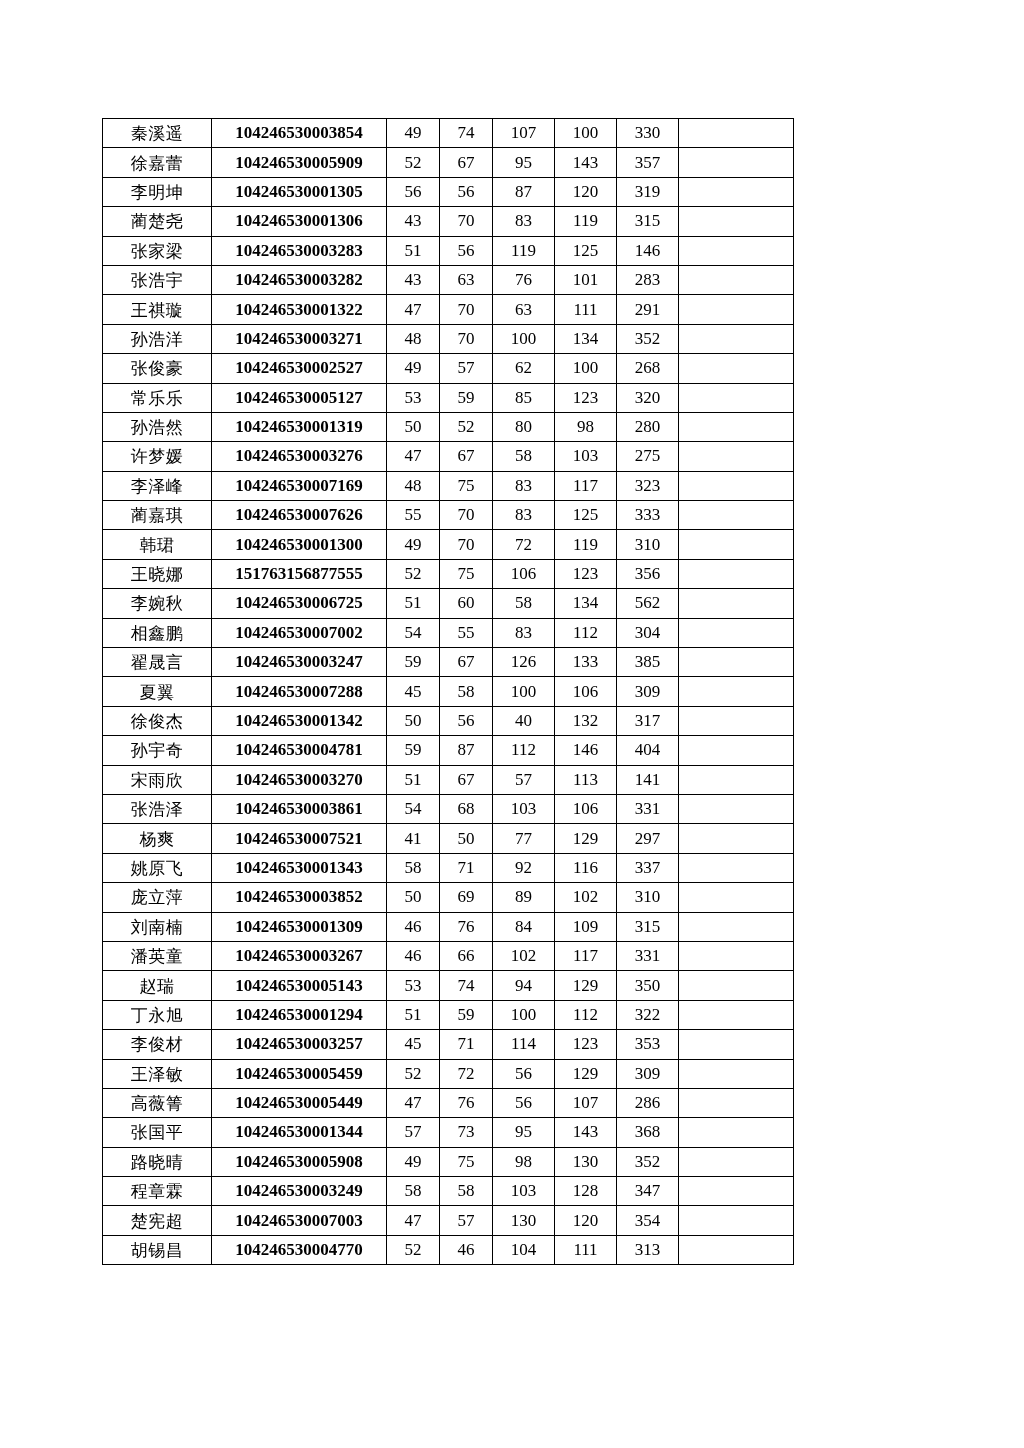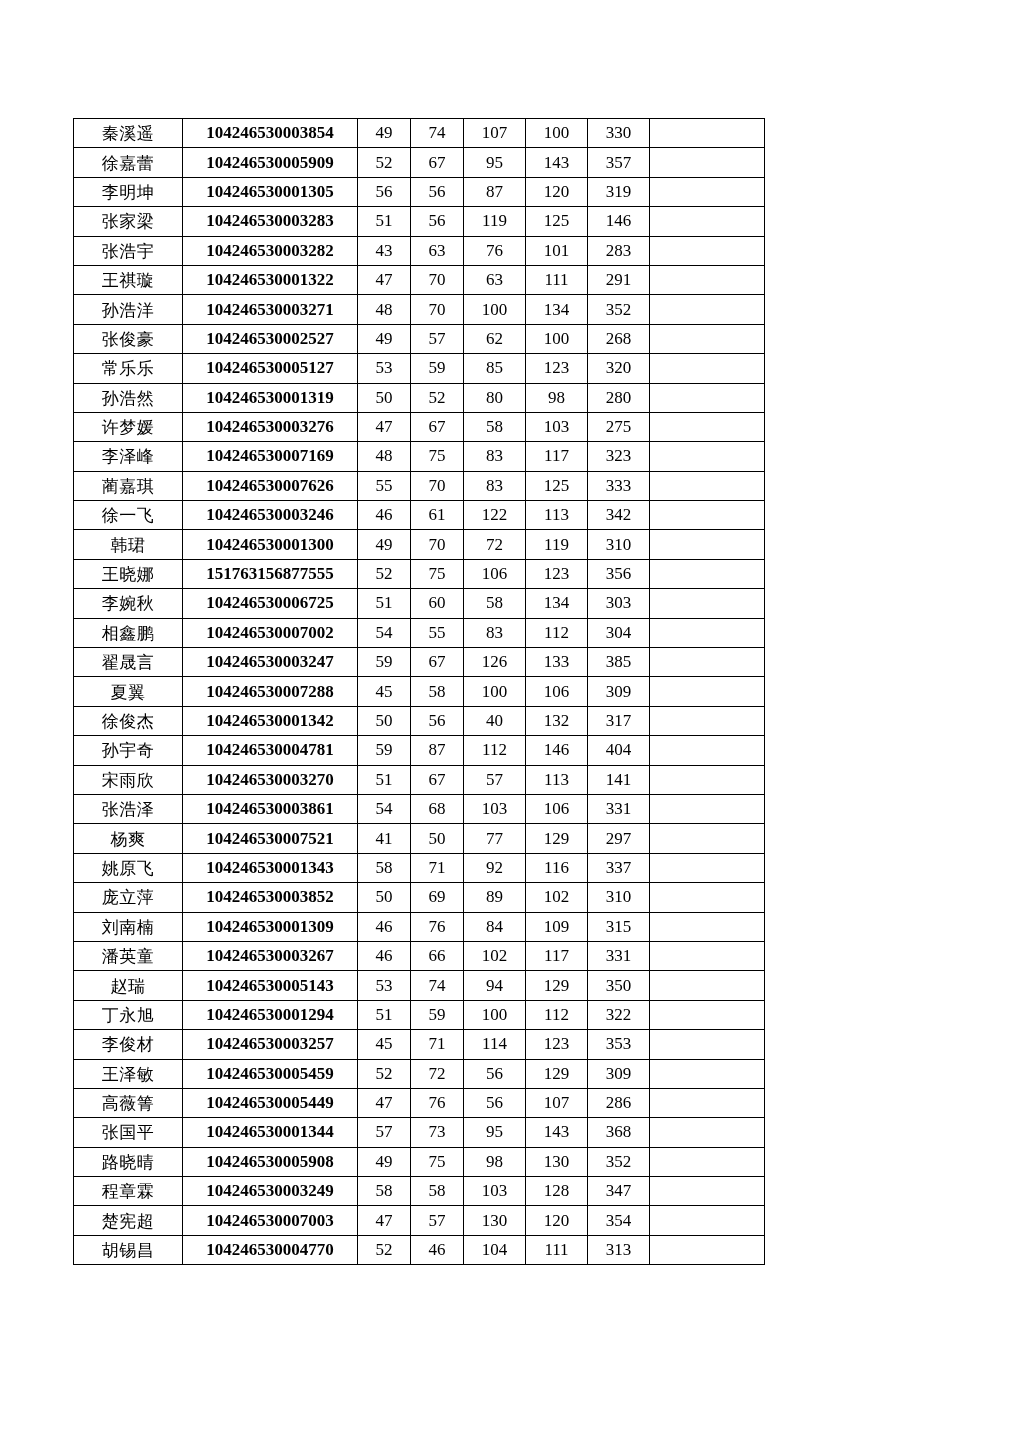--- a/index.html
+++ b/index.html
@@ -14,21 +14,21 @@
     color: #000000;
   }
   .page {
     position: relative;
     width: 1024px;
     height: 1448px;
     box-sizing: border-box;
     padding: 118px 0 0 0;
   }
   .table-wrap {
-    margin-left: 73px;
+    margin-left: 102px;
     width: 651px;
   }
   table.score-table {
     border-collapse: collapse;
     table-layout: fixed;
     width: 651px;
   }
   table.score-table td {
     border: 1px solid #000000;
     height: 28.4px;
@@ -80,20 +80,30 @@
             <td class="c-name">李明坤</td>
             <td class="c-id">104246530001305</td>
             <td class="c-s1">56</td>
             <td class="c-s2">56</td>
             <td class="c-s3">87</td>
             <td class="c-s4">120</td>
             <td class="c-total">319</td>
             <td class="c-blank"></td>
           </tr>
           <tr>
+            <td class="c-name">蔺楚尧</td>
+            <td class="c-id">104246530001306</td>
+            <td class="c-s1">43</td>
+            <td class="c-s2">70</td>
+            <td class="c-s3">83</td>
+            <td class="c-s4">119</td>
+            <td class="c-total">315</td>
+            <td class="c-blank"></td>
+          </tr>
+          <tr>
             <td class="c-name">张家梁</td>
             <td class="c-id">104246530003283</td>
             <td class="c-s1">51</td>
             <td class="c-s2">56</td>
             <td class="c-s3">119</td>
             <td class="c-s4">125</td>
             <td class="c-total">146</td>
             <td class="c-blank"></td>
           </tr>
           <tr>
@@ -180,30 +190,20 @@
             <td class="c-name">蔺嘉琪</td>
             <td class="c-id">104246530007626</td>
             <td class="c-s1">55</td>
             <td class="c-s2">70</td>
             <td class="c-s3">83</td>
             <td class="c-s4">125</td>
             <td class="c-total">333</td>
             <td class="c-blank"></td>
           </tr>
           <tr>
-            <td class="c-name">徐一飞</td>
-            <td class="c-id">104246530003246</td>
-            <td class="c-s1">46</td>
-            <td class="c-s2">61</td>
-            <td class="c-s3">122</td>
-            <td class="c-s4">113</td>
-            <td class="c-total">342</td>
-            <td class="c-blank"></td>
-          </tr>
-          <tr>
             <td class="c-name">韩珺</td>
             <td class="c-id">104246530001300</td>
             <td class="c-s1">49</td>
             <td class="c-s2">70</td>
             <td class="c-s3">72</td>
             <td class="c-s4">119</td>
             <td class="c-total">310</td>
             <td class="c-blank"></td>
           </tr>
           <tr>
@@ -216,21 +216,21 @@
             <td class="c-total">356</td>
             <td class="c-blank"></td>
           </tr>
           <tr>
             <td class="c-name">李婉秋</td>
             <td class="c-id">104246530006725</td>
             <td class="c-s1">51</td>
             <td class="c-s2">60</td>
             <td class="c-s3">58</td>
             <td class="c-s4">134</td>
-            <td class="c-total">303</td>
+            <td class="c-total">562</td>
             <td class="c-blank"></td>
           </tr>
           <tr>
             <td class="c-name">相鑫鹏</td>
             <td class="c-id">104246530007002</td>
             <td class="c-s1">54</td>
             <td class="c-s2">55</td>
             <td class="c-s3">83</td>
             <td class="c-s4">112</td>
             <td class="c-total">304</td>

